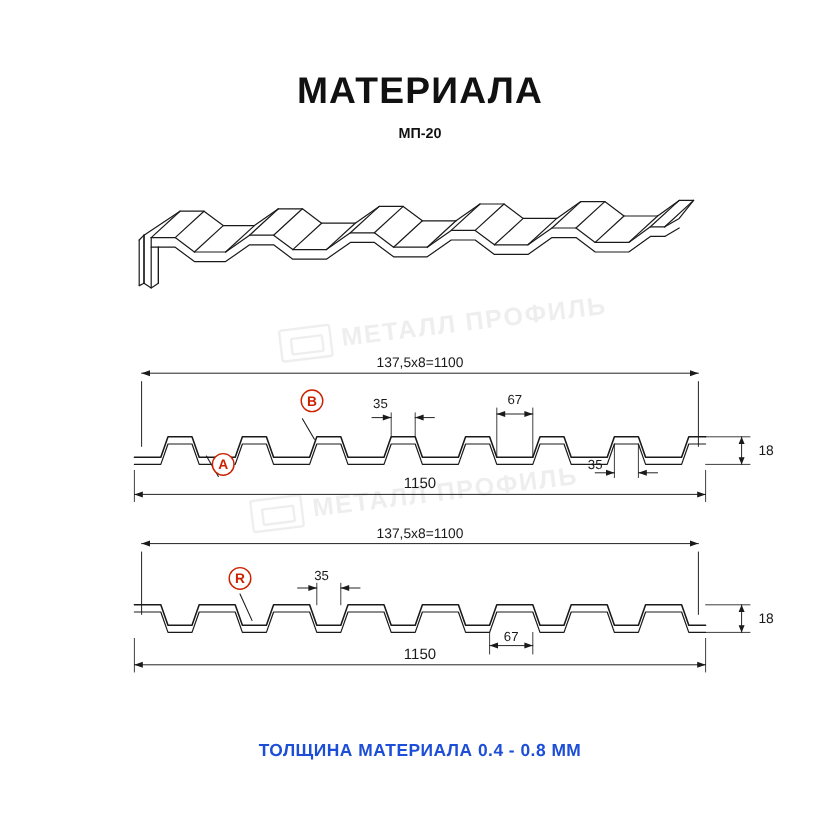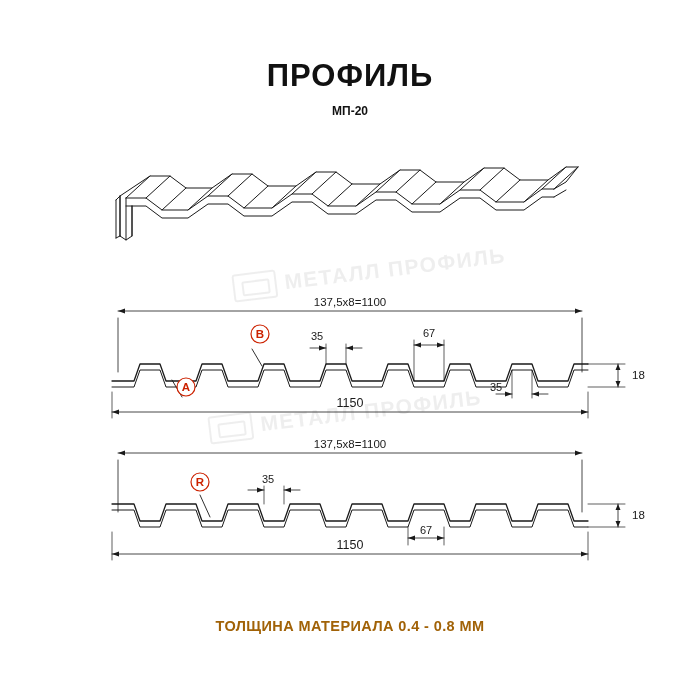--- a/index.html
+++ b/index.html
@@ -41,21 +41,21 @@
   }
   .footnote {
     position: absolute;
     left: 0;
     right: 0;
     top: 618px;
     text-align: center;
     font-size: 14.5px;
     font-weight: bold;
     letter-spacing: 0.4px;
-    color: #a16207;
+    color: #1d4ed8;
   }
   .canvas {
     position: absolute;
     left: 0;
     top: 0;
     width: 700px;
     height: 700px;
   }
   .wm {
     position: absolute;
@@ -91,21 +91,21 @@
     border: 2px solid #c9c9c9;
     border-radius: 2px;
   }
   .wm-row { display: flex; align-items: center; }
 </style>
 </head>
 <body>
 
 <div id="page">
 
-  <div class="title">ПРОФИЛЬ</div>
+  <div class="title">МАТЕРИАЛА</div>
   <div class="subtitle">МП-20</div>
 
   <div class="wm wm1">
     <div class="wm-row">
       <span class="wm-badge"></span>
       <span class="wm-text">МЕТАЛЛ ПРОФИЛЬ</span>
     </div>
   </div>
   <div class="wm wm2">
     <div class="wm-row">

